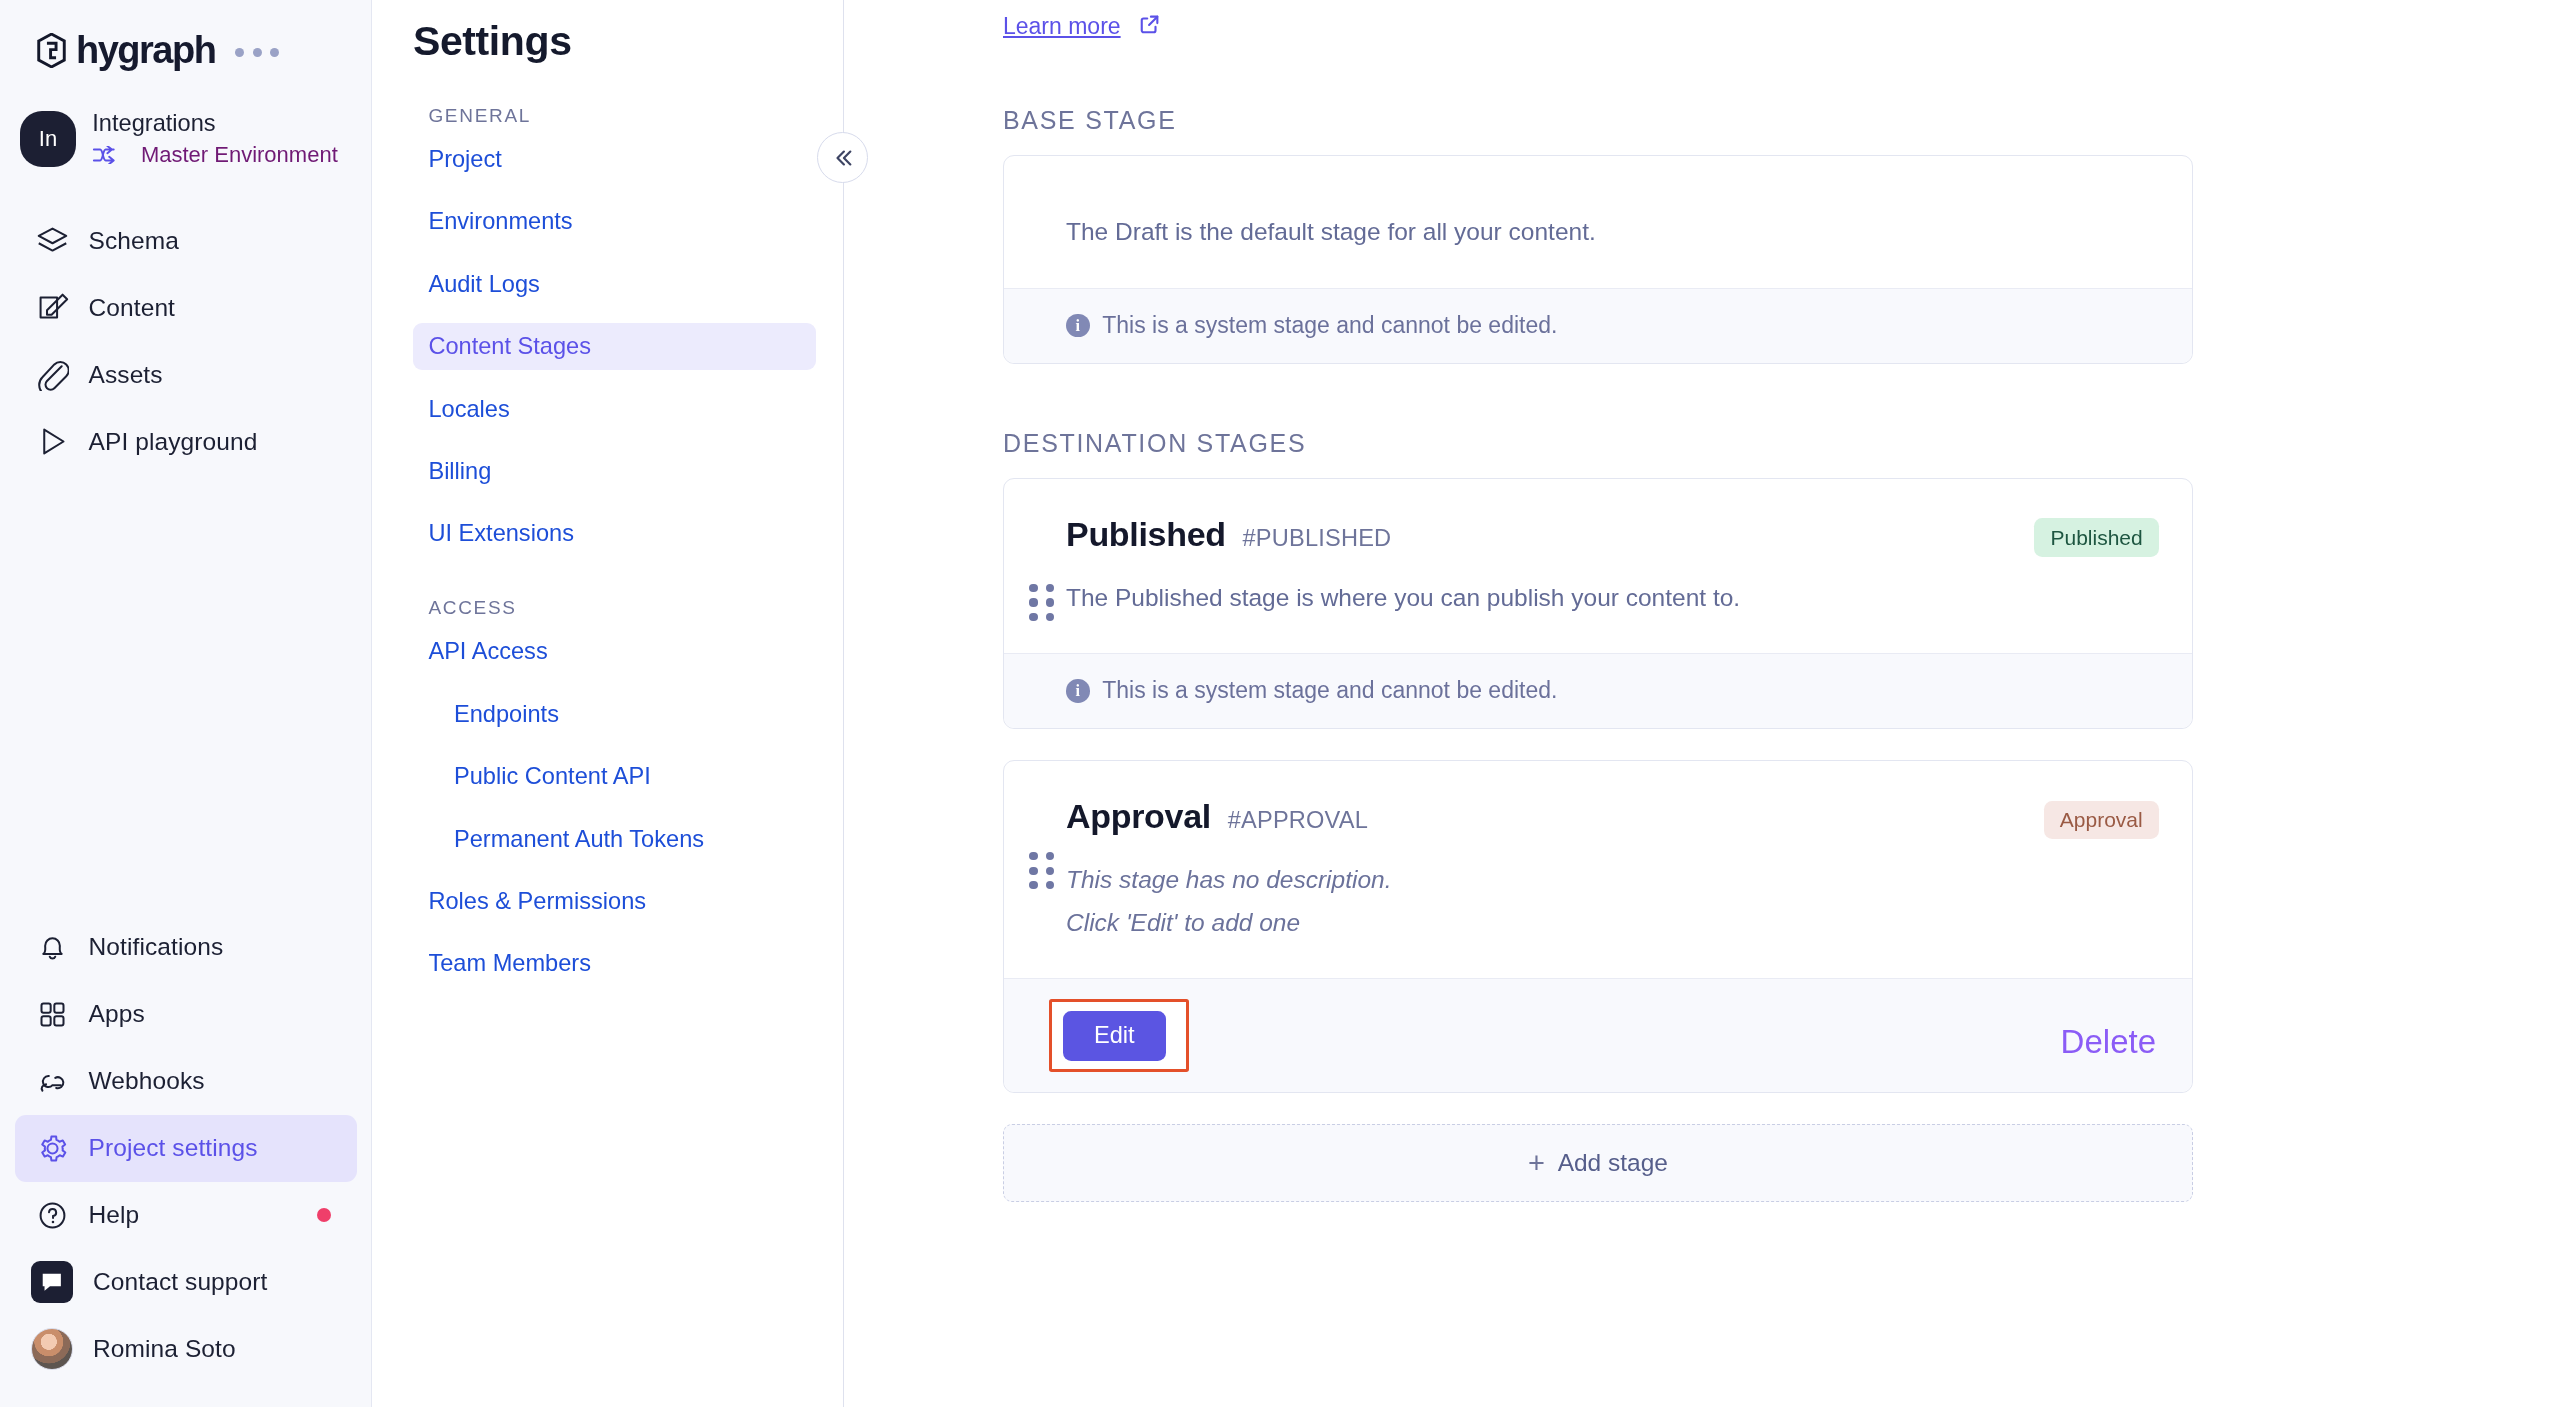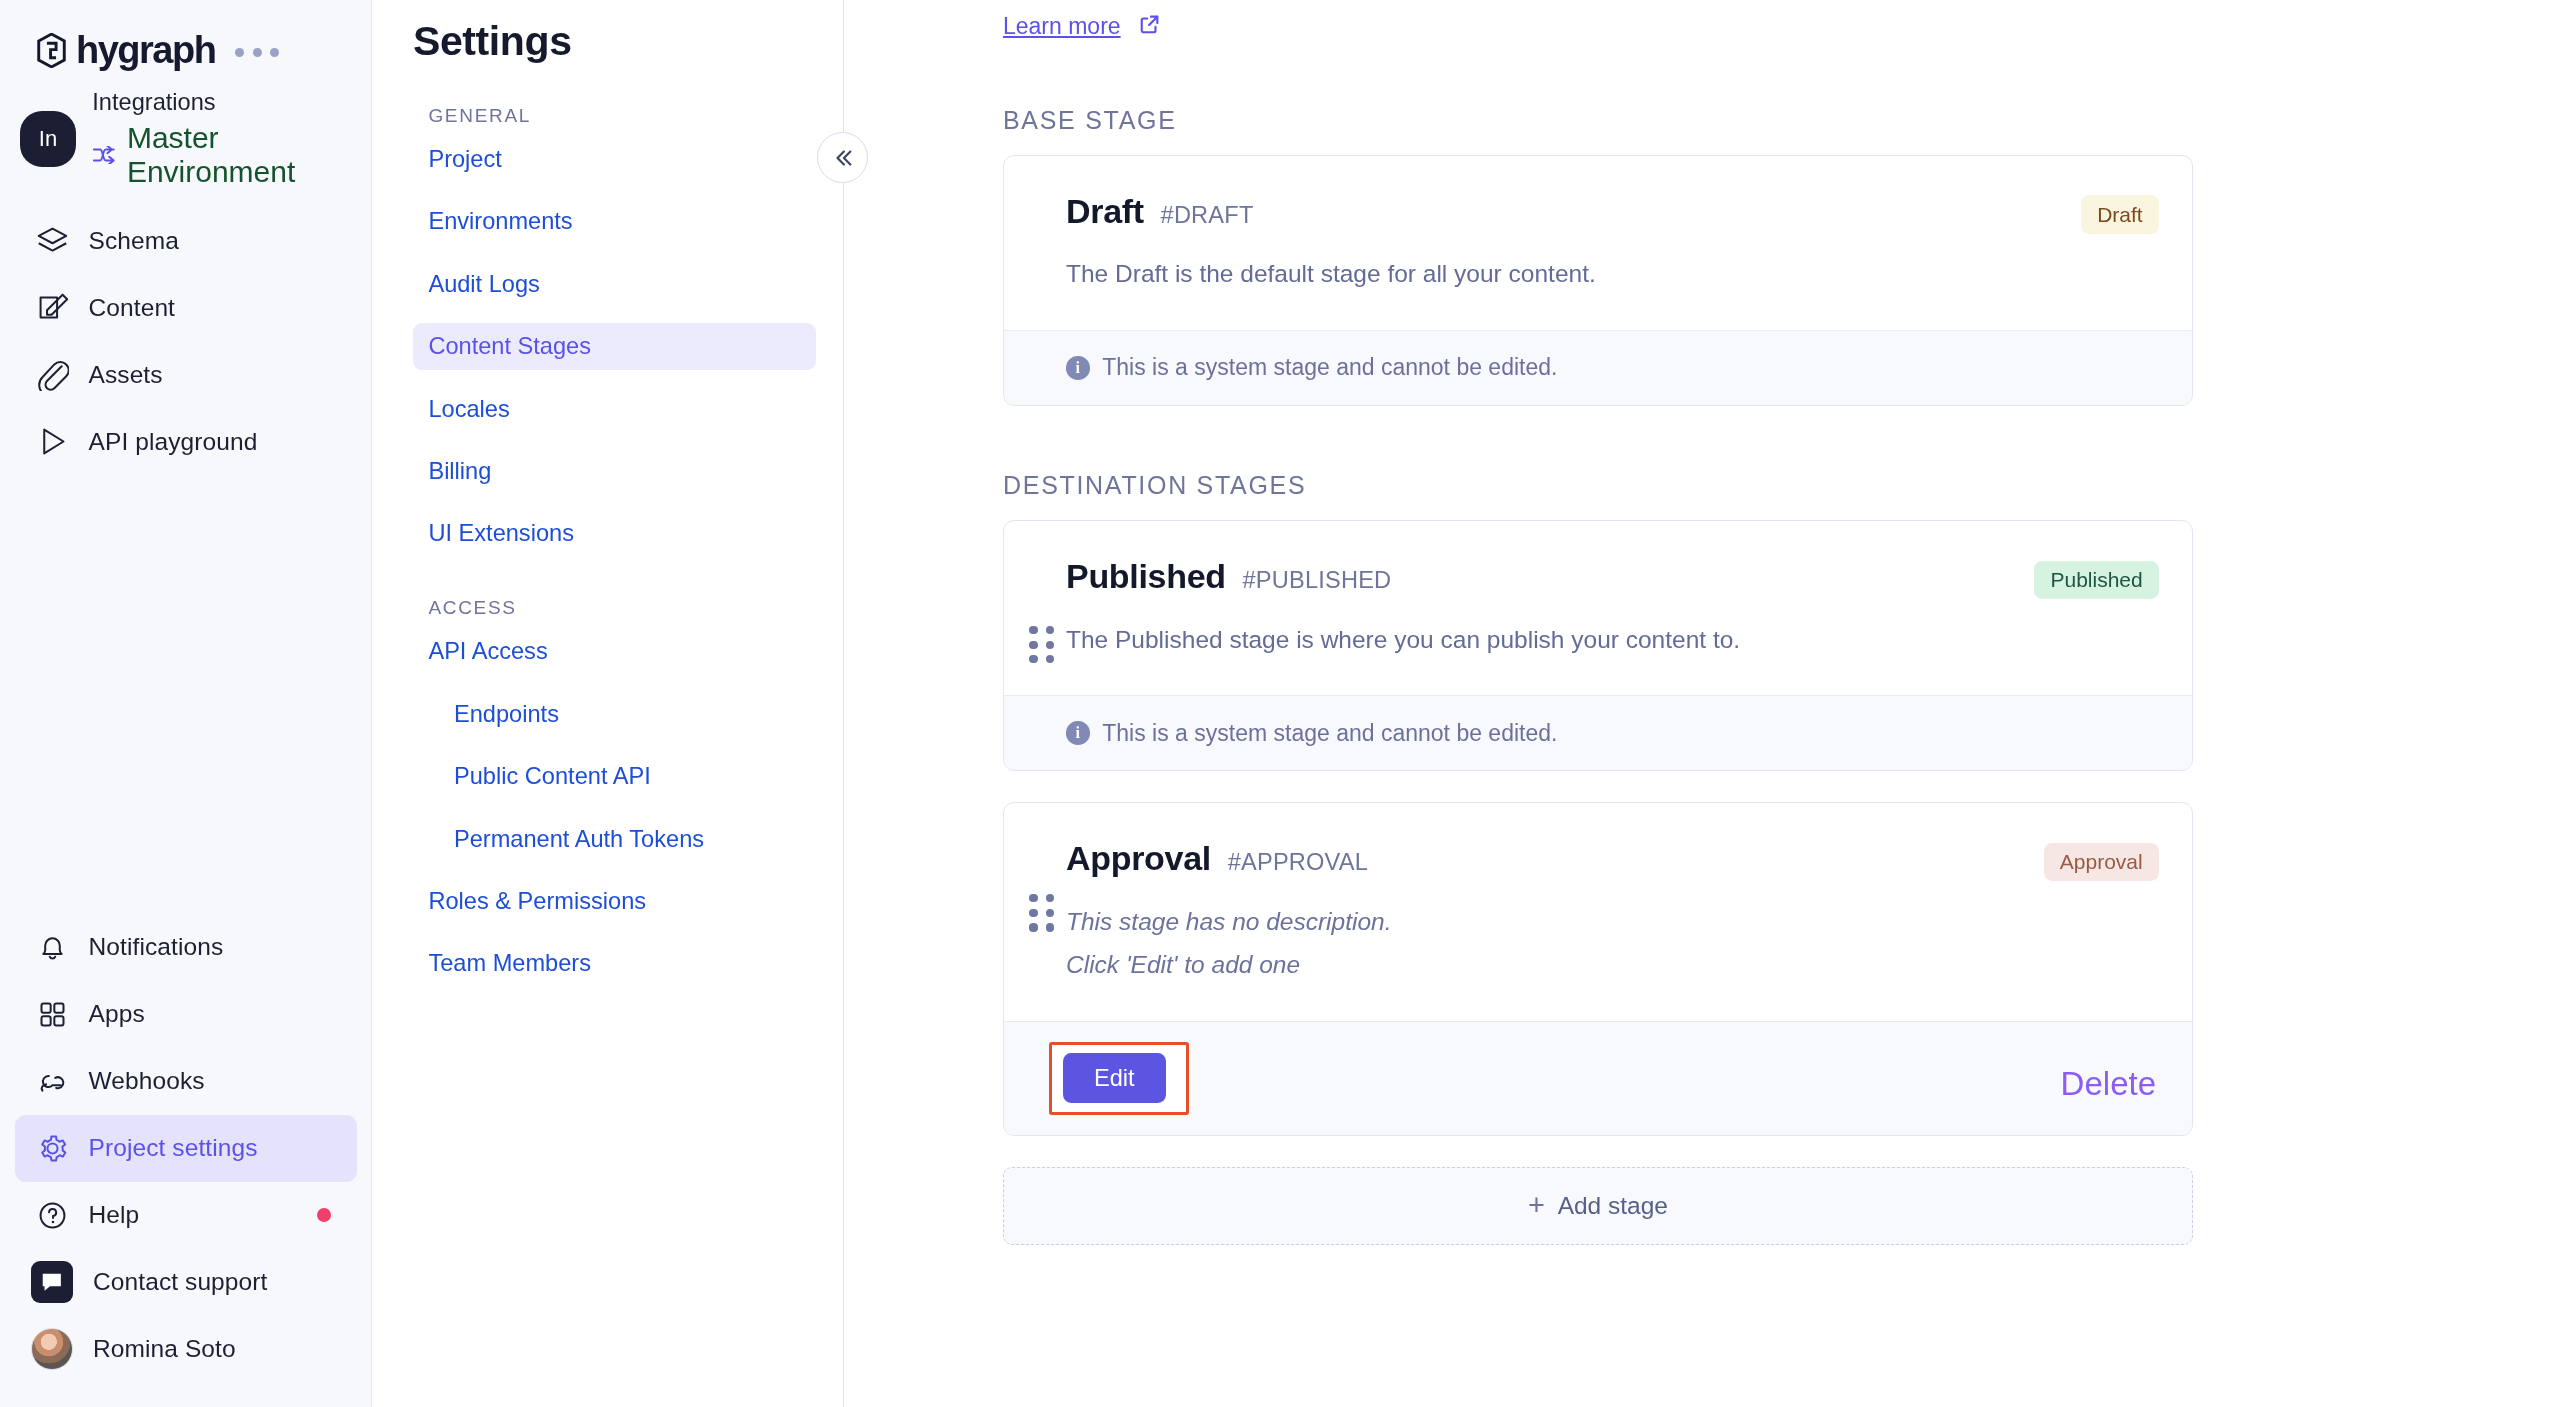--- a/index.html
+++ b/index.html
@@ -43,21 +43,21 @@
   }
   .proj-avatar {
     width: 56px; height: 56px; border-radius: 22px; background: #1C1F33;
     color: #fff; font-size: 22px; display: flex; align-items: center; justify-content: center;
     flex: 0 0 56px;
   }
   .proj-meta { margin-left: 16.3px; }
   .proj-name { font-size: 23.6px; color: #1C2033; line-height: 1.15; }
   .proj-env { display: flex; align-items: center; margin-top: 5.4px; }
   .proj-env-ic { width: 23.6px; height: 18px; flex: 0 0 23.6px; }
-  .proj-env-label { font-size: 30px; color: #14532d; margin-left: 11px; }
+  .proj-env-label { font-size: 22px; color: #701a75; margin-left: 25px; }
 
   .nav-group { margin-top: 38px; }
   .nav-group.bottom { margin-top: auto; padding-bottom: 25.4px; }
   .nav-item {
     display: flex; align-items: center;
     height: 67px; margin: 0 14.5px; padding-left: 21px;
     border-radius: 11px; position: relative;
   }
   .nav-item .ic { width: 33px; height: 33px; flex: 0 0 33px; display: block; }
   .nav-item .lbl { font-size: 24.5px; color: #1C2033; margin-left: 20px; letter-spacing: 0.1px; }
@@ -354,27 +354,20 @@
             <path d="M18 15v4a2 2 0 0 1-2 2H5a2 2 0 0 1-2-2V8a2 2 0 0 1 2-2h4" fill="none" stroke="#5B51E8" stroke-width="2.3" stroke-linecap="round" stroke-linejoin="round"></path>
           </svg>
         </span>
       </a>
 
       <div class="caps-head">BASE STAGE</div>
 
       
       <div class="stage-card">
         <div class="card-body">
-          <div class="card-titlerow">
-            <div>
-              <span class="stage-name">Draft</span>
-              <span class="stage-api">#DRAFT</span>
-            </div>
-            <span class="badge draft">Draft</span>
-          </div>
           <div class="stage-desc">The Draft is the default stage for all your content.</div>
         </div>
         <div class="card-footer">
           <div class="sys-note">
             <span class="info-ic">i</span>
             <span>This is a system stage and cannot be edited.</span>
           </div>
         </div>
       </div>
 

